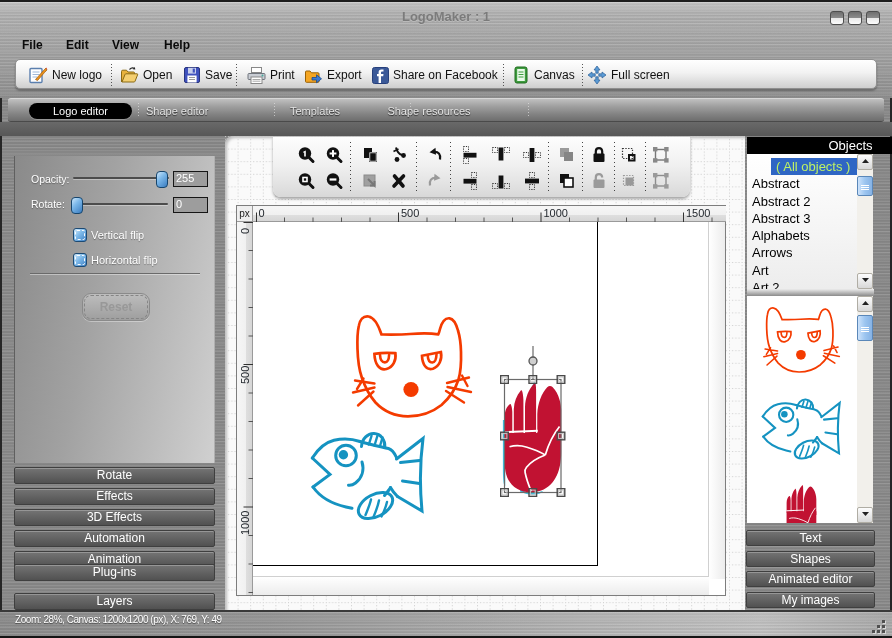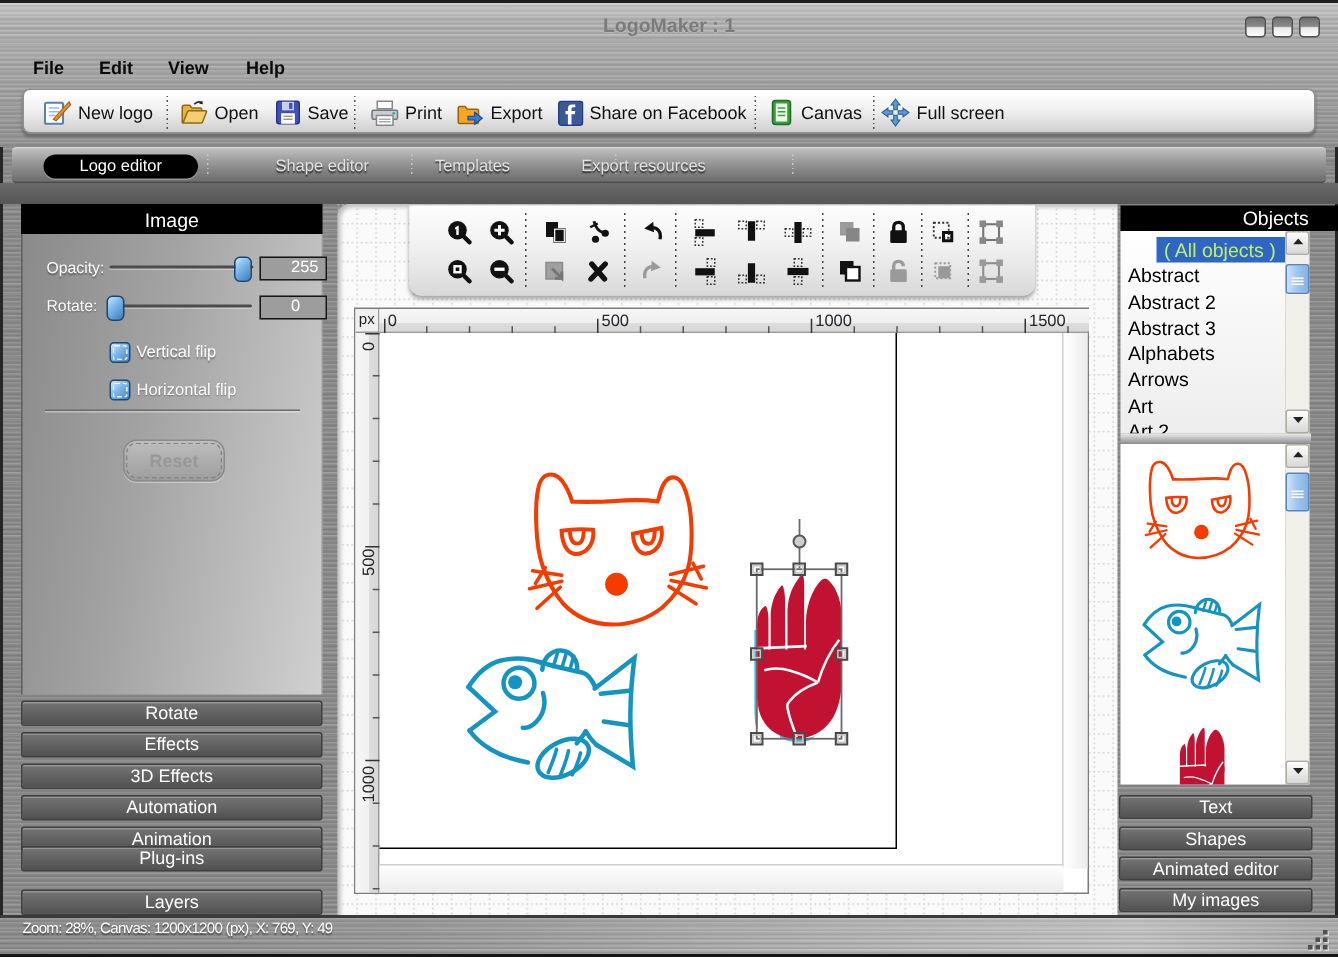--- a/index.html
+++ b/index.html
@@ -42,21 +42,21 @@
     background-image:repeating-linear-gradient(180deg,#e0e0e0 0 1px,transparent 1px 3px);opacity:.7;}
   
   #lpanel{left:14px;top:136px;width:201px;height:330px;}
   #lphead{left:0;top:0;width:201px;height:20px;background:#000;color:#fff;font-size:13px;text-align:center;line-height:21px;}
   #lpbody{left:0;top:20px;width:201px;height:307px;background:linear-gradient(100deg,#8a8a8a 0,#a2a2a2 40%,#d0d0d0 100%);
     border-left:1px solid #5f5f5f;border-right:1px solid #b0b0b0;box-sizing:border-box;}
   .lplabel{position:absolute;color:#fff;font-size:10.5px;text-shadow:0 1px 1px rgba(0,0,0,.35);}
   .ltrack{position:absolute;height:2px;background:#4c4c4c;border-radius:1px;box-shadow:0 1px 0 rgba(255,255,255,.35);}
   .lthumb{position:absolute;width:12px;height:17px;border-radius:4px;border:1px solid #17466e;box-sizing:border-box;
     background:linear-gradient(135deg,#cfe7fa 0,#7db9ea 40%,#3a7cc0 100%);}
-  .lvbox{position:absolute;width:45px;height:16px;background:#9d9d9d;border:1.5px solid #161616;box-sizing:border-box;color:#fff;font-size:11px;line-height:13px;padding-left:20px;}
+  .lvbox{position:absolute;width:35px;height:16px;background:#9d9d9d;border:1.5px solid #161616;box-sizing:border-box;color:#fff;font-size:11px;line-height:13px;padding-left:2px;}
   .lcheck{position:absolute;width:14px;height:14px;border-radius:3px;border:1px solid #1c4a74;box-sizing:border-box;
     background:linear-gradient(135deg,#d6ecfb 0,#7db9ea 45%,#3f81c4 100%);}
   .lcheck:after{content:"";position:absolute;inset:1px;border:1px dashed rgba(255,255,255,.95);border-radius:2px;}
   #lsep{position:absolute;left:16px;top:137px;width:170px;height:1px;background:#6a6a6a;box-shadow:0 1px 0 rgba(255,255,255,.4);}
   #reset{position:absolute;left:68px;top:157px;width:68px;height:28px;border-radius:9px;border:1px solid #8a8a8a;box-sizing:border-box;
     background:linear-gradient(180deg,#bdbdbd,#9e9e9e);text-align:center;line-height:26px;font-size:12px;font-weight:bold;color:#989898;
     box-shadow:0 1px 0 rgba(255,255,255,.35);}
   #reset:after{content:"";position:absolute;inset:1px;border:1px dashed #858585;border-radius:7px;}
   .sbar{position:absolute;left:14px;width:201px;height:17px;border-radius:2px;border:1px solid #3f3f3f;box-sizing:border-box;
     background:linear-gradient(180deg,#747474,#515151);color:#fff;font-size:12px;text-align:center;line-height:15px;
@@ -201,25 +201,25 @@
           <path d="M1 10 L5 7 L5 8.8 L8.2 8.8 L8.2 11.2 L5 11.2 L5 13 Z"></path>
           <path d="M19 10 L15 13 L15 11.2 L11.8 11.2 L11.8 8.8 L15 8.8 L15 7 Z"></path>
         </g>
       </svg>
     <span>Full screen</span>
     </div>
 </div>
 <div id="tabbar" class="abs">
   <div id="tabsel">Logo editor</div>
   <div class="tabsep" style="left:130px"></div>
-  <div class="tab" style="left:138px;width:100px;text-align:right">Shape editor</div>
+  <div class="tab" style="left:138px;width:100px;text-align:left">Shape editor</div>
   <div class="tabsep" style="left:266px"></div>
   <div class="tab" style="left:257px;width:100px;text-align:center">Templates</div>
   <div class="tabsep" style="left:402px"></div>
-  <div class="tab" style="left:361px;width:120px;text-align:center">Export resources</div>
+  <div class="tab" style="left:361px;width:120px;text-align:center">Shape resources</div>
   <div class="tabsep" style="left:520px"></div>
 </div>
 <div id="darkband" class="abs"></div>
 
 <div id="workspace" class="abs">
   <svg width="520" height="474" style="position:absolute;left:0;top:0">
     <defs>
         <pattern id="dots" width="12.6" height="12.6" patternUnits="userSpaceOnUse">
       <g fill="#c9c9c9">
             <rect x="0" y="0" width="1" height="1"></rect>
@@ -385,21 +385,20 @@
         <text transform="translate(12,28) rotate(-90)">0</text>
         <text transform="translate(12,178) rotate(-90)">500</text>
         <text transform="translate(12,329) rotate(-90)">1000</text>
       </g>
       <path d="M360.5 16 V359.5 M16 359.5 H361" stroke="#000" stroke-width="1" fill="none"></path>
     </svg>
   </div>
 </div>
 
 <div id="lpanel" class="abs">
-  <div id="lphead" class="abs">Image</div>
   <div id="lpbody" class="abs"></div>
   <div class="lplabel" style="left:17px;top:37px">Opacity:</div>
   <div class="ltrack" style="left:59px;top:41px;width:96px"></div>
   <div class="lthumb" style="left:141.5px;top:34.5px"></div>
   <div class="lvbox" style="left:159px;top:34.5px">255</div>
   <div class="lplabel" style="left:17px;top:62px">Rotate:</div>
   <div class="ltrack" style="left:59px;top:66.5px;width:95px"></div>
   <div class="lthumb" style="left:57px;top:60.5px"></div>
   <div class="lvbox" style="left:159px;top:61px">0</div>
   <div class="lcheck" style="left:59px;top:92px"></div>

